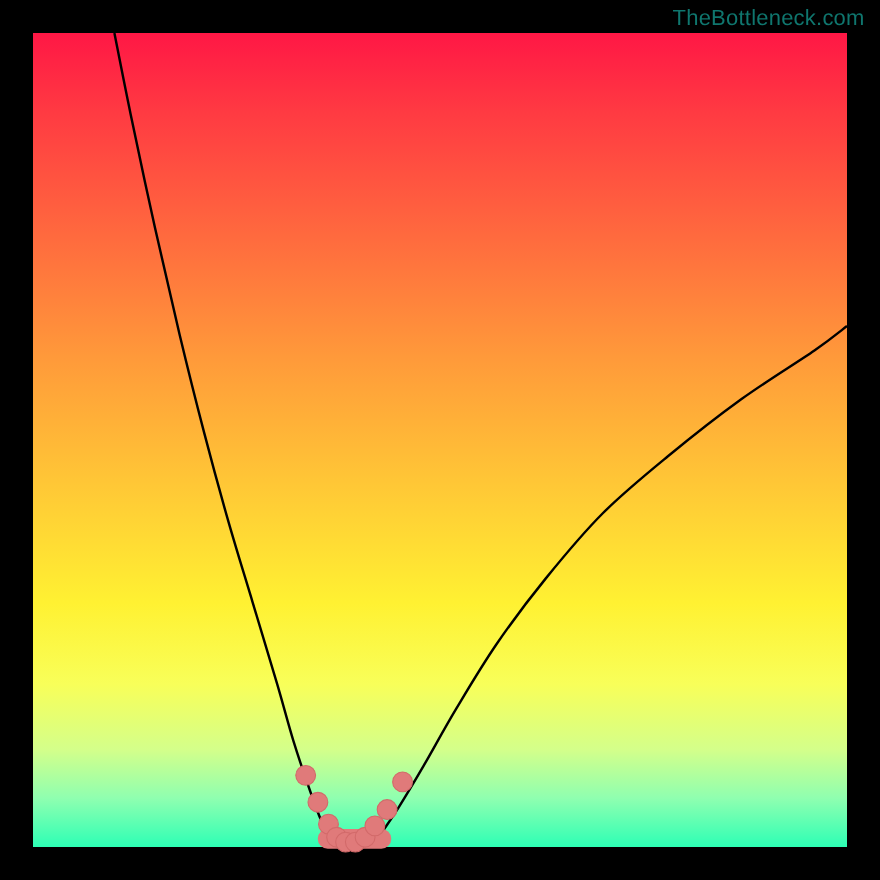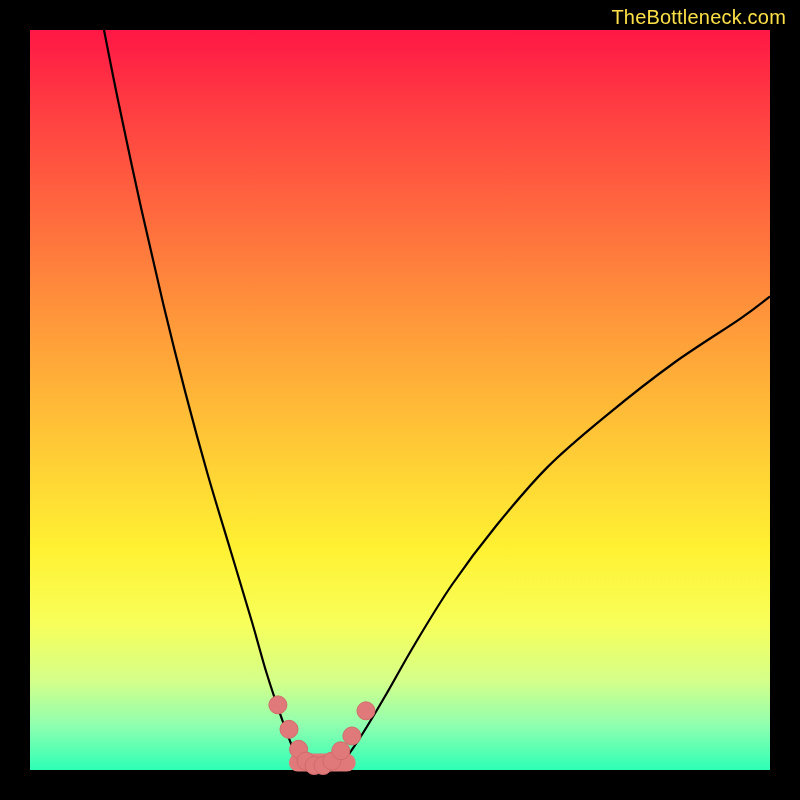--- a/index.html
+++ b/index.html
@@ -28,21 +28,21 @@
       #f8ff59 80%,
       #d4ff8a 88%,
       #8fffb0 94%,
       #2dffb5 100%
     );
   }
   .watermark {
     position: absolute;
     top: 6px;
     right: 14px;
-    color: #fde047;
+    color: #0f766e;
     font-size: 20px;
     letter-spacing: 0.2px;
     font-weight: 500;
     user-select: none;
   }
   svg.overlay {
     position: absolute;
     left: 30px;
     top: 30px;
     width: 740px;

